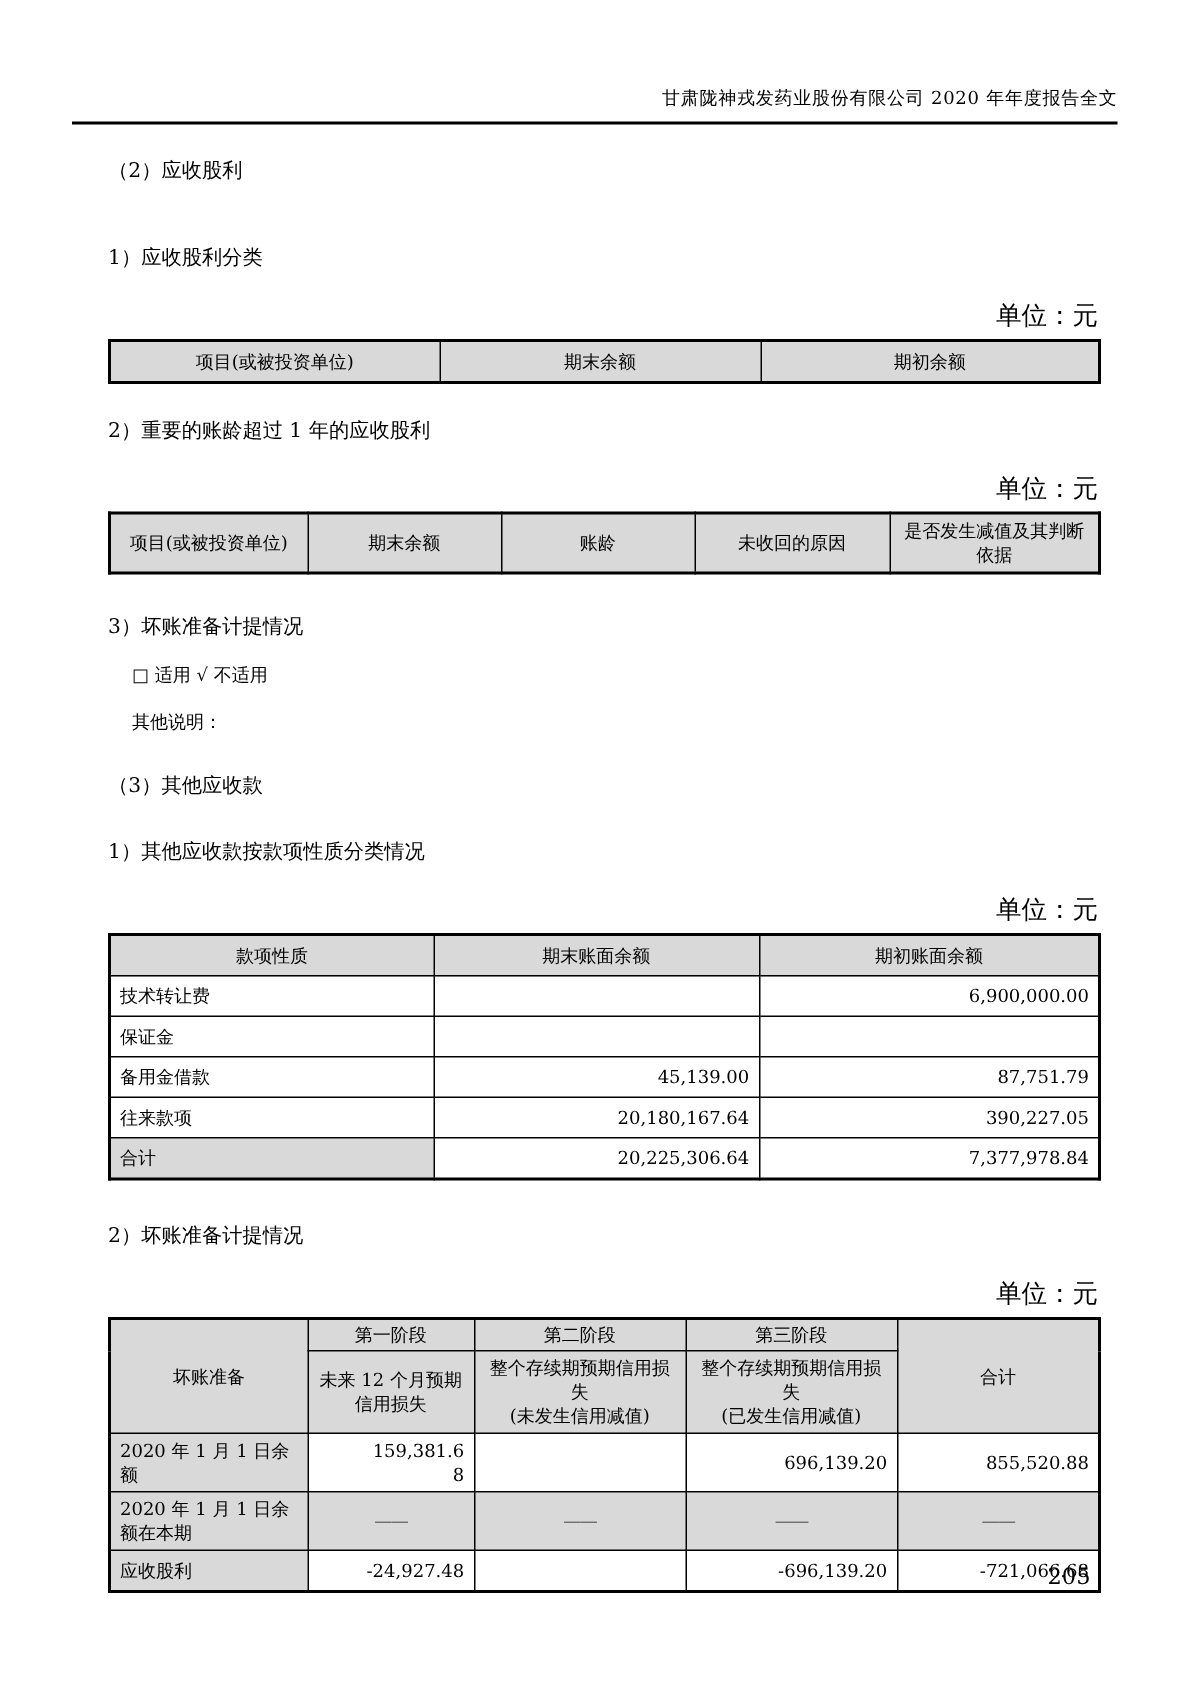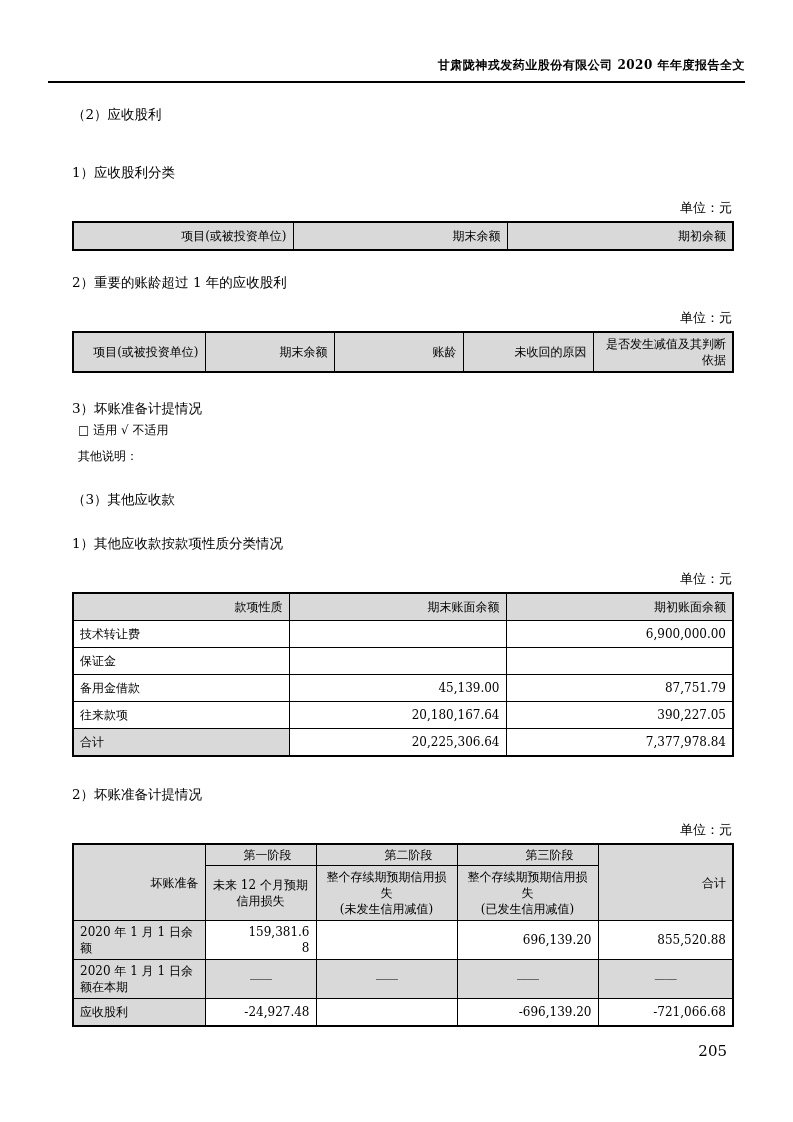--- a/index.html
+++ b/index.html
@@ -12,54 +12,53 @@
     overflow:hidden;
   }
   .doc-header{
     margin:0 48px;
     padding-top:57px;
     padding-bottom:7px;
     text-align:right;
     font-size:12px;
     letter-spacing:0.5px;
     border-bottom:2px solid #000;
-    font-weight:bold;
   }
   .content{padding:0 61px 0 72px;}
   .sec{
     font-size:13.5px;
     font-weight:normal;
     margin:0;
     line-height:18px;
   }
   .mt22{margin-top:22px;} .mt24{margin-top:40px;} .mt26{margin-top:26px;} .mt28{margin-top:28px;}
-  .body-text{font-size:12px;line-height:15px;margin:6px;}
+  .body-text{font-size:12px;line-height:15px;margin:16px;}
   .unit{
     text-align:right;
-    font-size:13px;
+    font-size:17px;
     margin:18px 0 4px 0;
   }
   table{
     width:660px;
     border-collapse:collapse;
     table-layout:fixed;
     font-size:12px;
     border:2px solid #000;
   }
   td{
     border:1px solid #000;
     padding:3px 6px;
     height:20px;
     vertical-align:middle;
     word-break:break-all;
     line-height:16px;
   }
   .th{
     background:#d9d9d9;
-    text-align:right;
+    text-align:center;
   }
   .sub-th{
     background:#d9d9d9;
     text-align:center;
     white-space:pre-line;
   }
   .stage-th{height:14px;padding:2px 24px;}
   .num{text-align:right;padding-left:36px;}
   .lbl{text-align:left;}
   .shade{background:#d9d9d9;}

